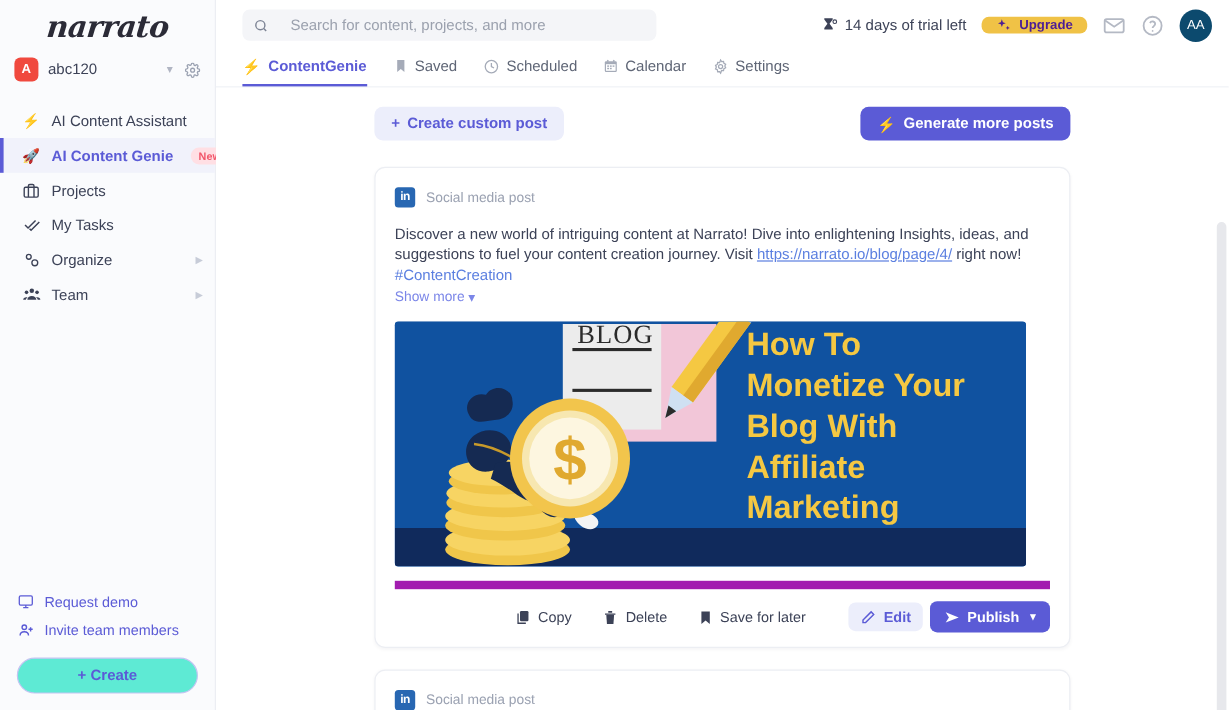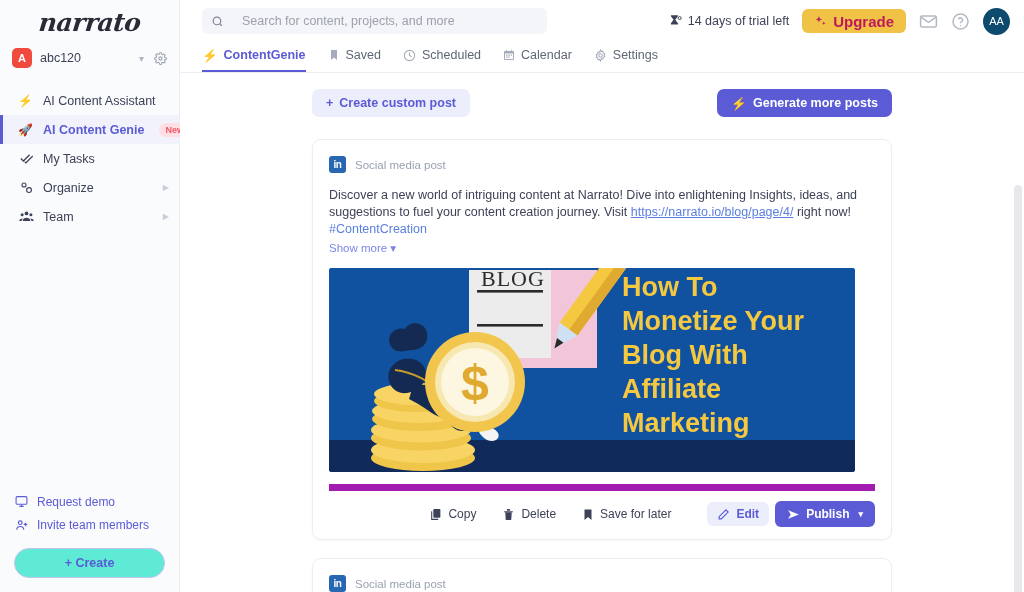--- a/index.html
+++ b/index.html
@@ -118,24 +118,24 @@
   }
   .search-input {
     border: none; background: transparent; outline: none;
     font-size: 12.5px; color: #3c4257; width: 100%;
     font-family: "Liberation Sans", sans-serif;
   }
   .search-input::placeholder { color: #9ba1ae; }
   .top-right { margin-left: auto; display: flex; align-items: center; gap: 13px; }
   .trial { display: flex; align-items: center; gap: 6px; font-size: 12.5px; color: #3c4257; }
   .upgrade-btn {
-    background: #f0c246; color: #be185d;
+    background: #f0c246; color: #4c1d95;
     border: none; border-radius: 6px;
-    height: 24px; padding: 0 12px;
-    font-size: 15px; font-weight: 700;
+    height: 14px; padding: 0 12px;
+    font-size: 11px; font-weight: 700;
     display: flex; align-items: center; gap: 6px;
     cursor: pointer;
     font-family: "Liberation Sans", sans-serif;
   }
   .icon-btn { color: #b4b9c4; display: flex; align-items: center; cursor: pointer; }
   .avatar {
     width: 27px; height: 27px; border-radius: 50%;
     background: #0c4a6e; color: #fff;
     font-size: 11px; font-weight: 400;
     display: flex; align-items: center; justify-content: center;
@@ -280,20 +280,29 @@
         <span class="ico">⚡</span>
         <span class="nav-label">AI Content Assistant</span>
       </div>
 
       <div class="nav-item active">
         <span class="ico">🚀</span>
         <span class="nav-label">AI Content Genie</span>
         <span class="badge-new">New!</span>
       </div>
 
+      <div class="nav-item">
+        <span class="ico">
+          <svg width="14" height="14" viewBox="0 0 24 24" fill="none" stroke="#3c4257" stroke-width="2">
+            <rect x="2" y="7" width="20" height="14" rx="2"></rect>
+              <path d="M16 21V5a2 2 0 00-2-2h-4a2 2 0 00-2 2v16"></path>
+          </svg>
+        </span>
+        <span class="nav-label">Projects</span>
+      </div>
 
       <div class="nav-item">
         <span class="ico">
           <svg width="15" height="15" viewBox="0 0 24 24" fill="none" stroke="#3c4257" stroke-width="2">
             <path d="M3 12l4 4L17 6"></path>
               <path d="M9 17l2 2L22 8"></path>
           </svg>
         </span>
         <span class="nav-label">My Tasks</span>
       </div>

